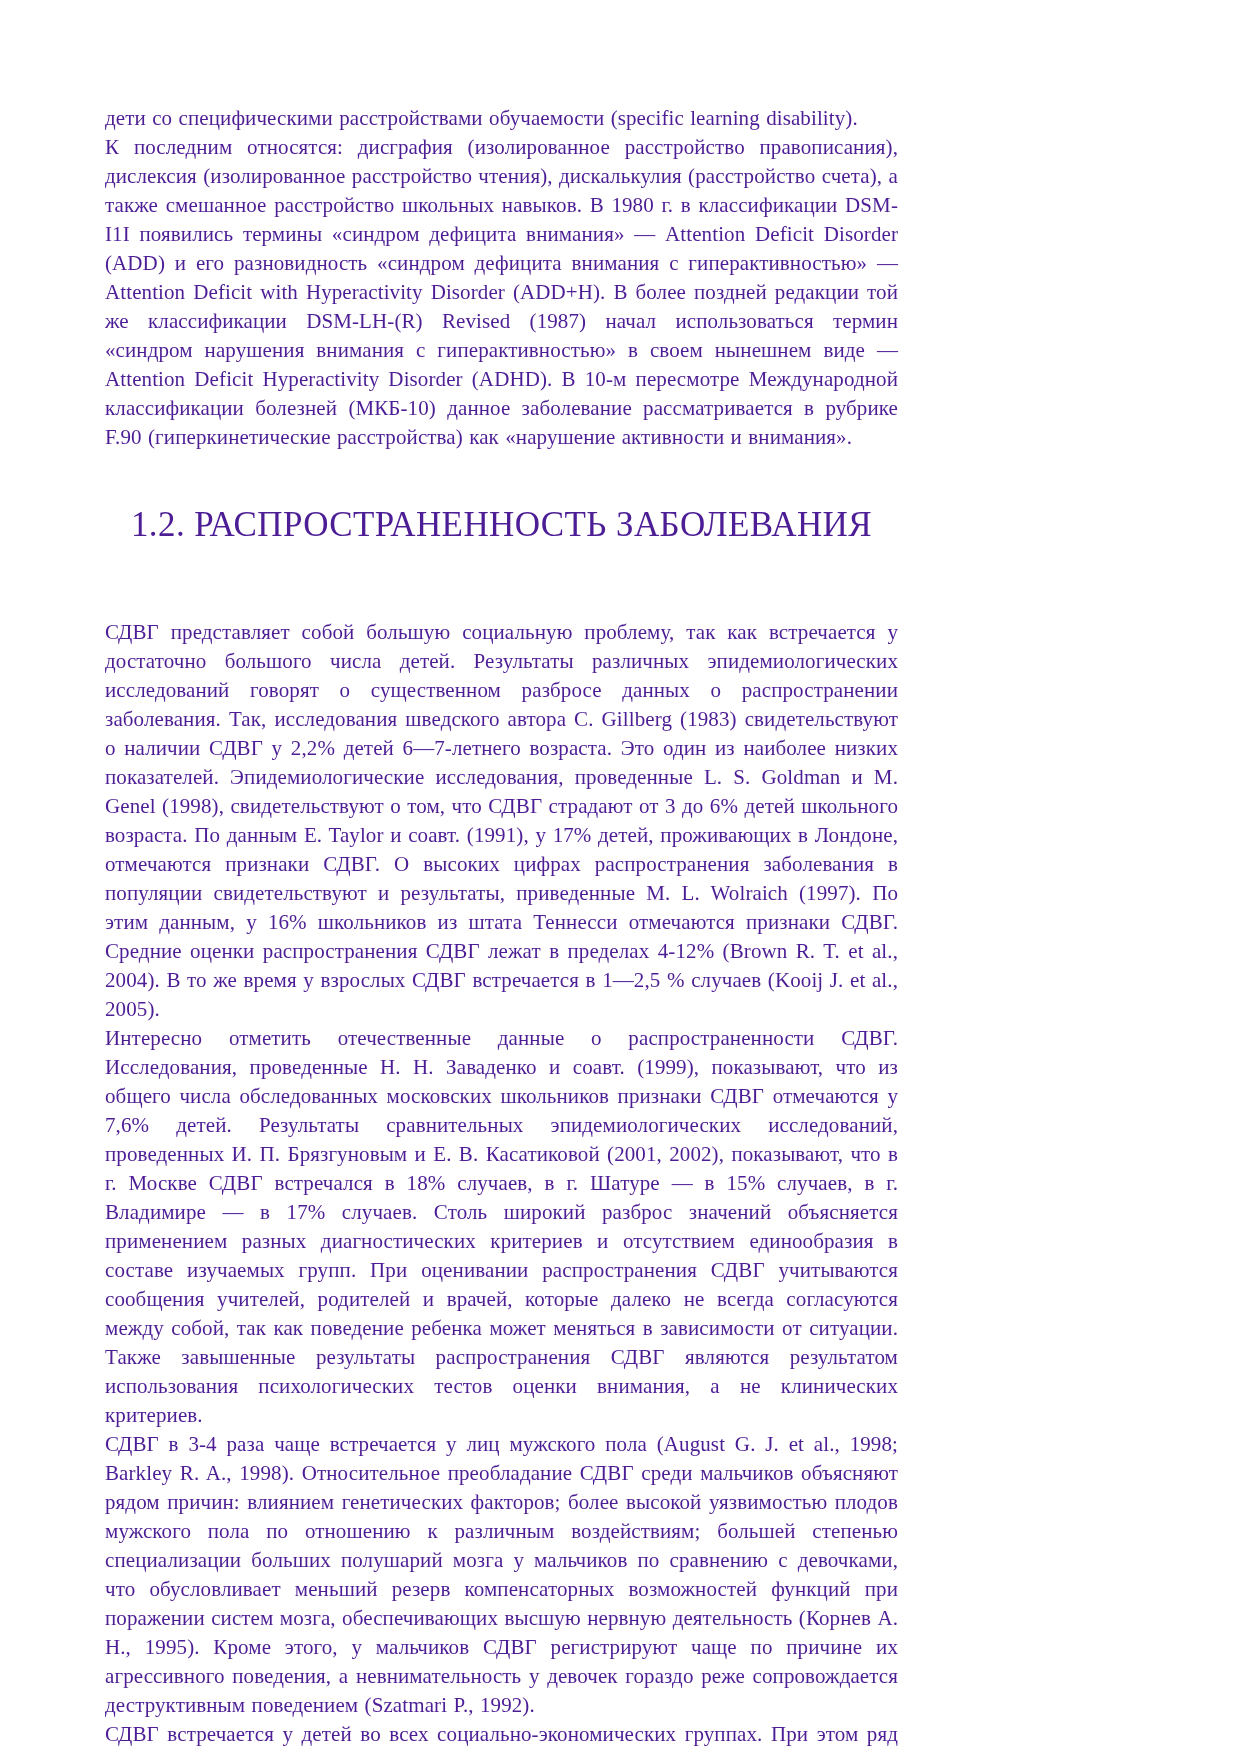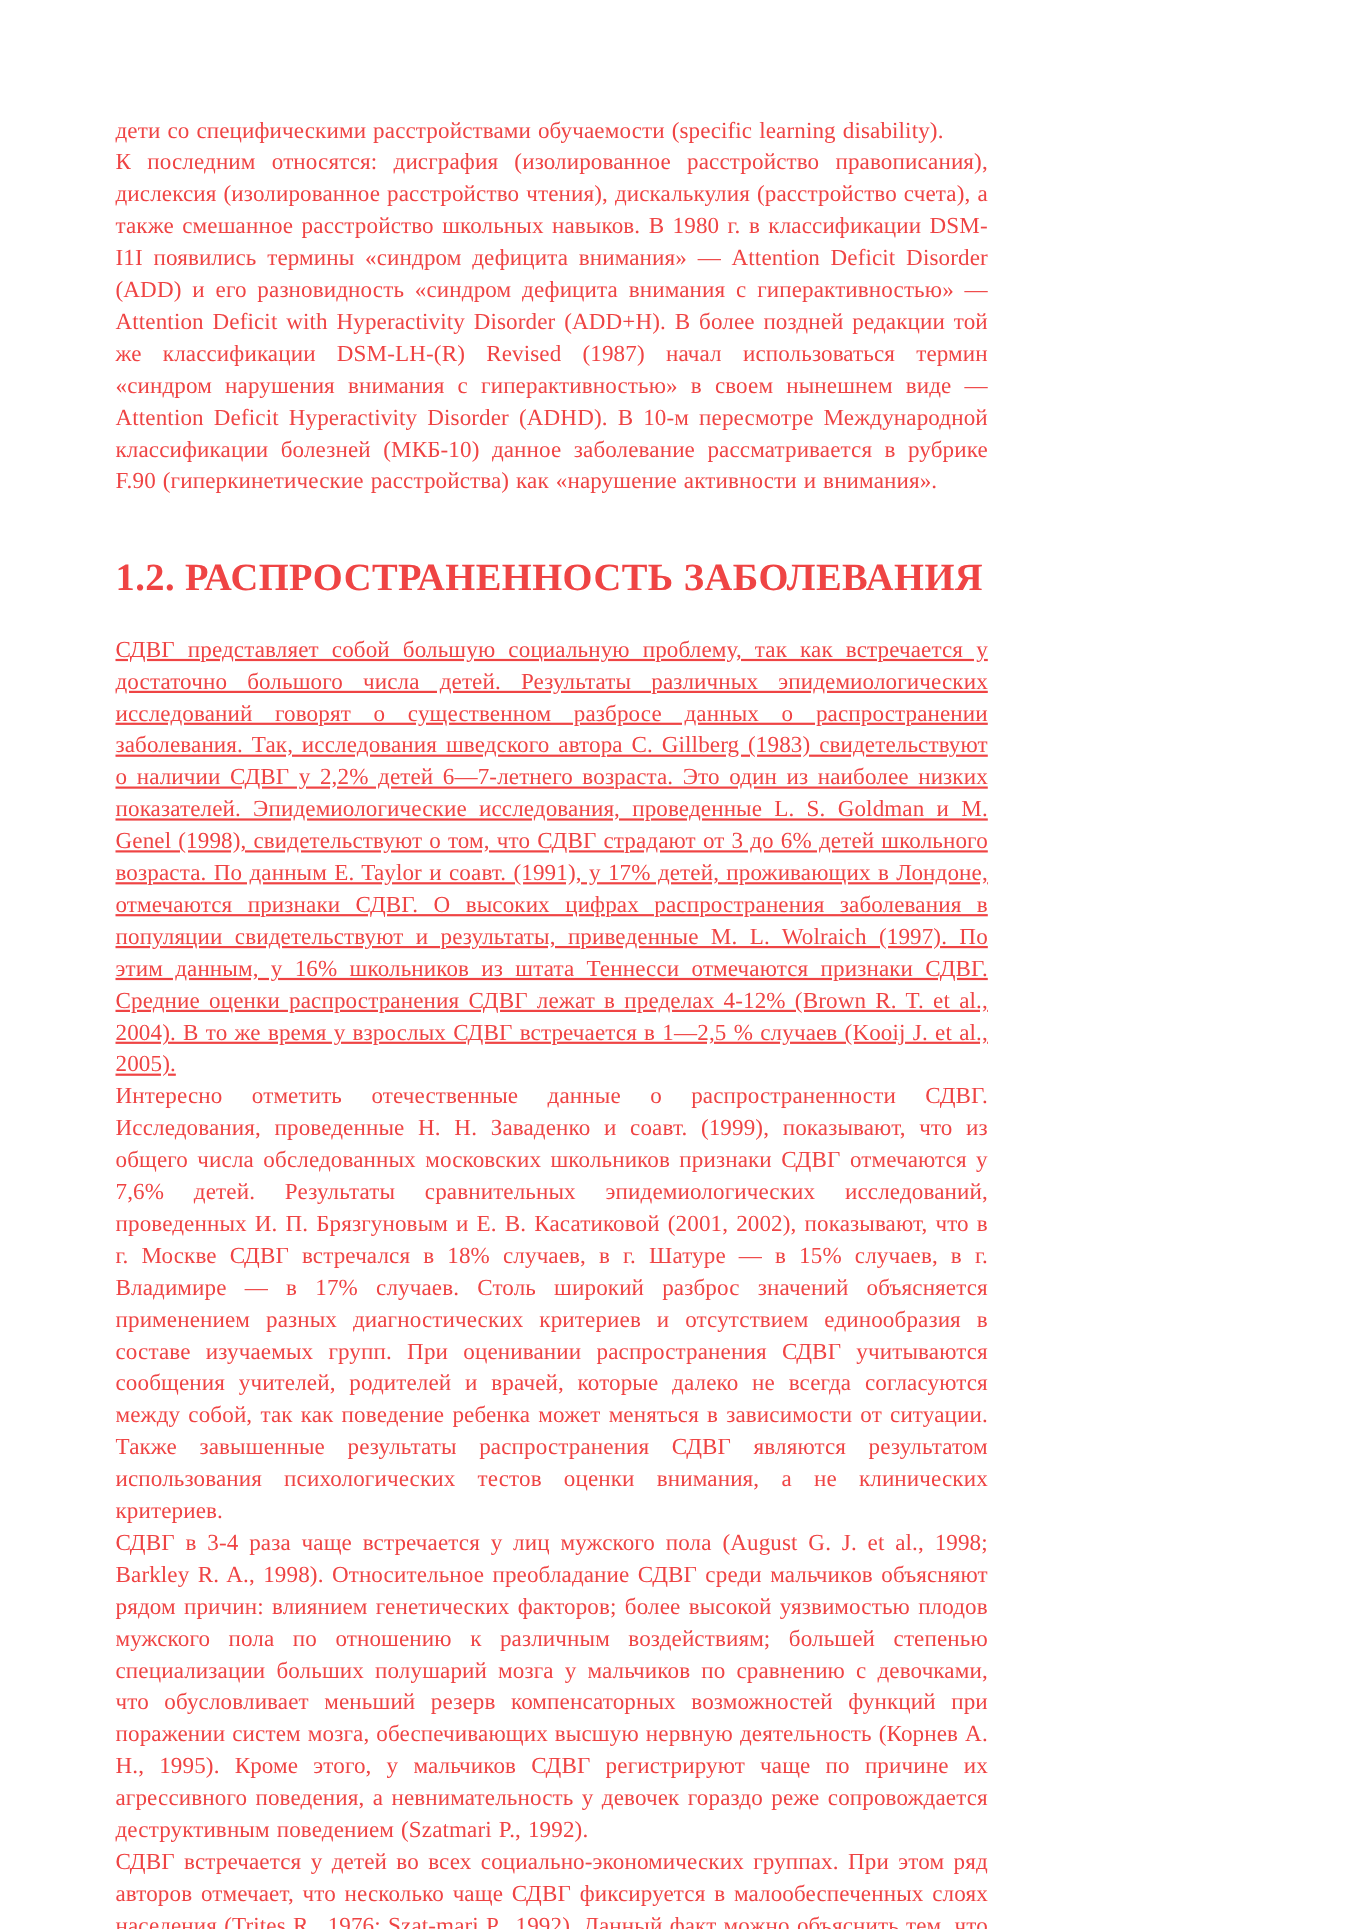--- a/index.html
+++ b/index.html
@@ -6,44 +6,43 @@
     margin: 0;
     padding: 0;
     background: #ffffff;
   }
   .page {
     position: relative;
     width: 1001px;
     height: 1754px;
     box-sizing: border-box;
     background: #ffffff;
-    color: #ef4444;
+    color: #4c1d95;
     font-family: "Liberation Serif", "DejaVu Serif", serif;
     padding: 104px 103px 0 105px;
     overflow: hidden;
   }
   .body-par {
     margin: 0;
     font-size: 21px;
     line-height: 29px;
     text-align: justify;
     letter-spacing: 0.1px;
     word-spacing: 1px;
   }
   .section-heading {
     margin: 54px 0 0 0;
     font-size: 35px;
     line-height: 38px;
-    font-weight: bold;
+    font-weight: normal;
     letter-spacing: 0.4px;
-    text-align: left;
+    text-align: center;
   }
   .first-after-heading {
-    margin-top: 32px;
-    text-decoration: underline;
+    margin-top: 74px;
   }
 </style>
 </head>
 <body>
 
 <div class="page">
 
   <p class="body-par">дети со специфическими расстройствами обучаемости (specific learning disability).</p>
 
   <p class="body-par">К последним относятся: дисграфия (изолированное расстройство правописания), дислексия (изолированное расстройство чтения), дискалькулия (расстройство счета), а также смешанное расстройство школьных навыков. В 1980 г. в классификации DSM-I1I появились термины «синдром дефицита внимания» — Attention Deficit Disorder (ADD) и его разновидность «синдром дефицита внимания с гиперактивностью» — Attention Deficit with Hyperactivity Disorder (ADD+H). В более поздней редакции той же классификации DSM-LH-(R) Revised (1987) начал использоваться термин «синдром нарушения внимания с гиперактивностью» в своем нынешнем виде — Attention Deficit Hyperactivity Disorder (ADHD). В 10-м пересмотре Международной классификации болезней (МКБ-10) данное заболевание рассматривается в рубрике F.90 (гиперкинетические расстройства) как «нарушение активности и внимания».</p>

